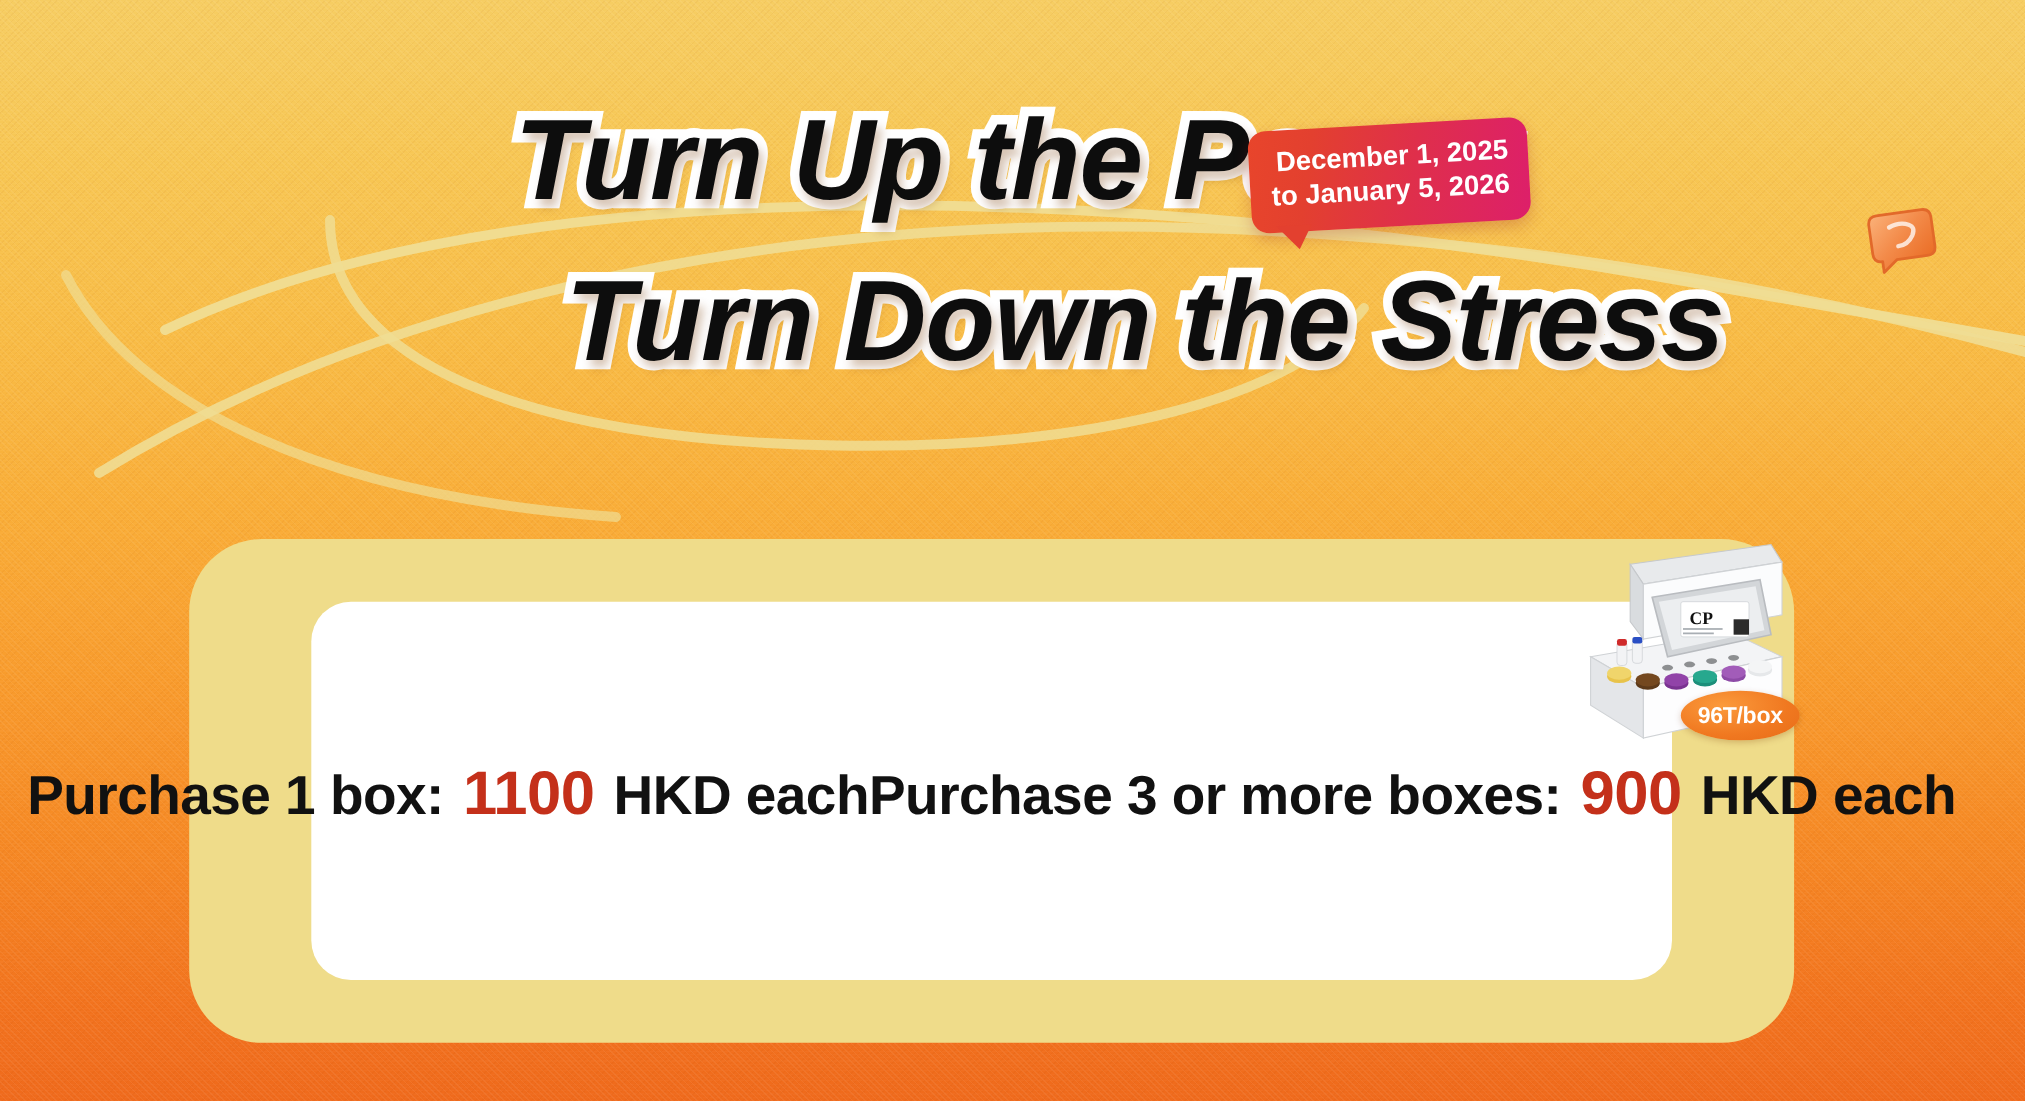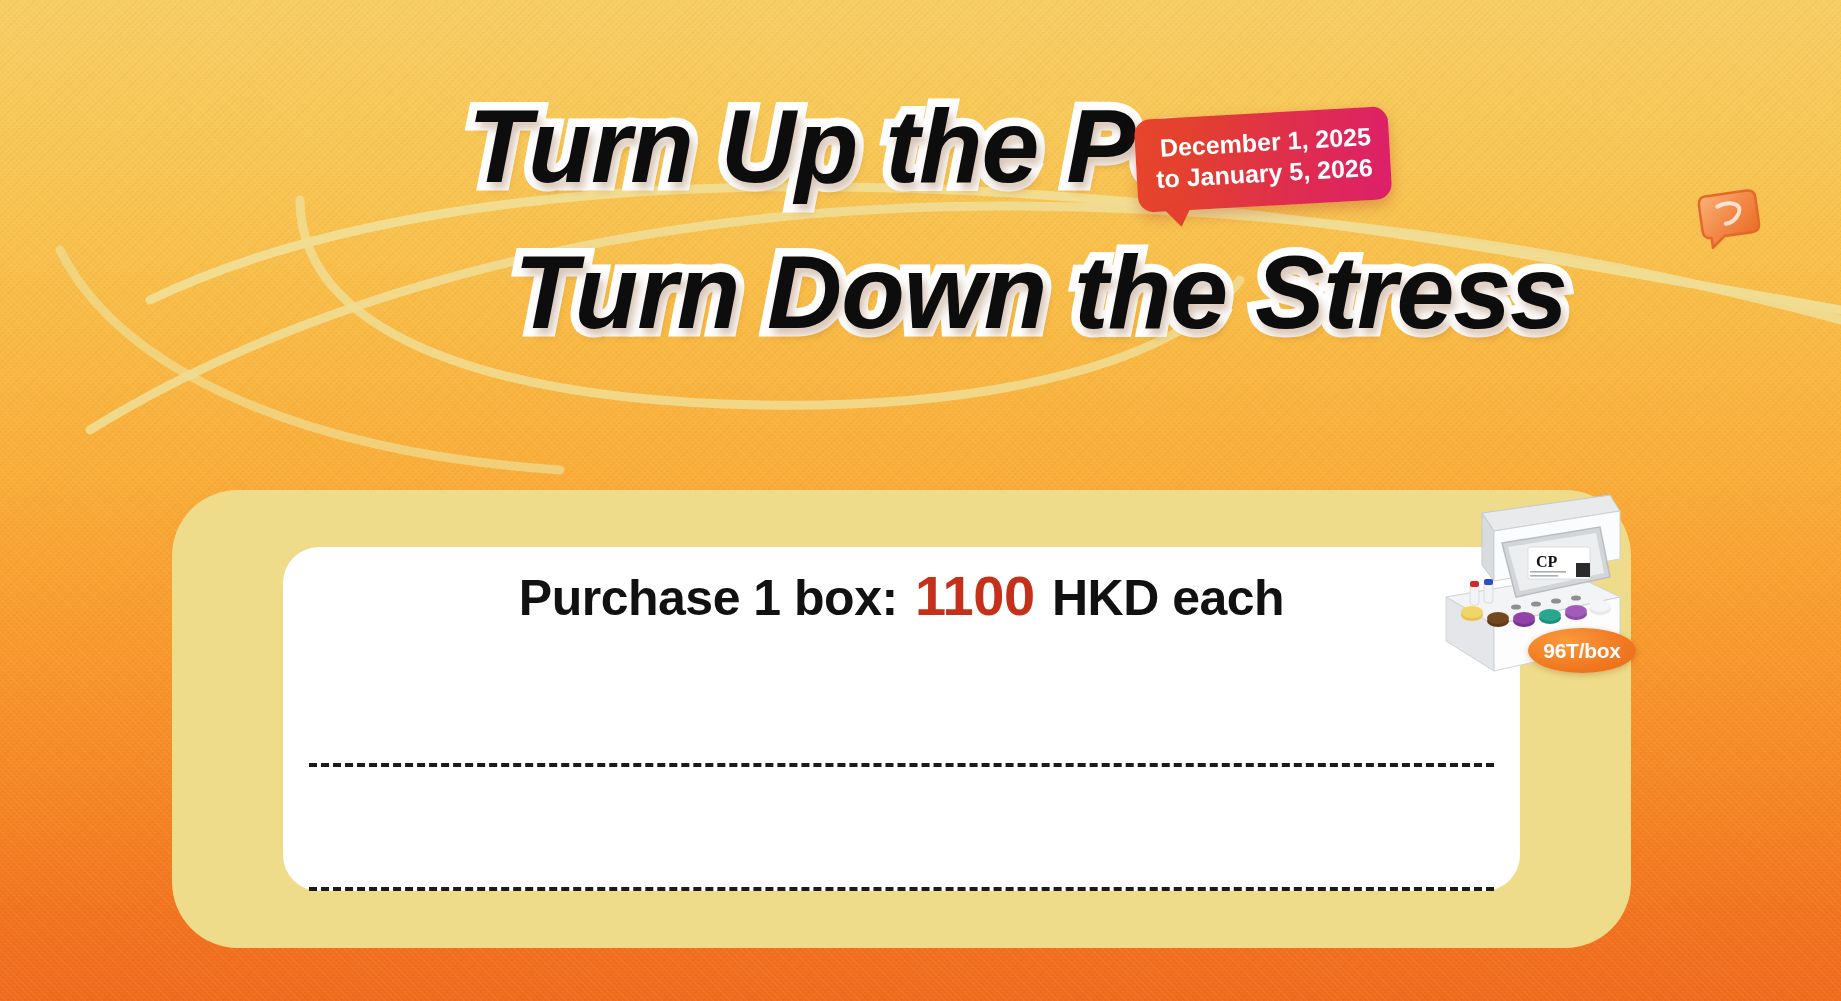--- a/index.html
+++ b/index.html
@@ -121,22 +121,22 @@
   
   #price-card {
     position: absolute;
     left: 283px;
     top: 547px;
     width: 1237px;
     height: 344px;
     background: #ffffff;
     border-radius: 36px;
     display: flex;
-    flex-direction: column;
-    justify-content: space-between;
+    flex-direction: row;
+    justify-content: center;
     align-items: center;
     box-sizing: border-box;
     padding: 0 26px;
   }
   .price-row {
     width: 100%;
     text-align: center;
     font-size: 50px;
     font-weight: 600;
     color: #111111;
@@ -226,20 +226,25 @@
       <span>Purchase 1 box:</span>
       <span class="amount">1100</span>
       <span>HKD each</span>
     </div>
 
     <div class="divider"></div>
 
 
     <div class="divider"></div>
 
+    <div class="price-row">
+      <span>Purchase 3 or more boxes:</span>
+      <span class="amount">900</span>
+      <span>HKD each</span>
+    </div>
 
   </div>
 
   <svg id="product-kit" viewBox="0 0 208 196">
 
     <path d="M58 28 L186 10 L196 26 L70 46 Z" fill="#e8eaec" stroke="#c6c9cc" stroke-width="1"></path>
     <path d="M58 28 L70 46 L70 96 L58 80 Z" fill="#d9dcdf" stroke="#c6c9cc" stroke-width="1"></path>
     <path d="M70 46 L196 26 L196 74 L70 96 Z" fill="#fbfcfd" stroke="#cfd2d5" stroke-width="1"></path>
 
     <path d="M22 112 L150 90 L196 112 L70 140 Z" fill="#f3f4f6" stroke="#cfd2d5" stroke-width="1"></path>

